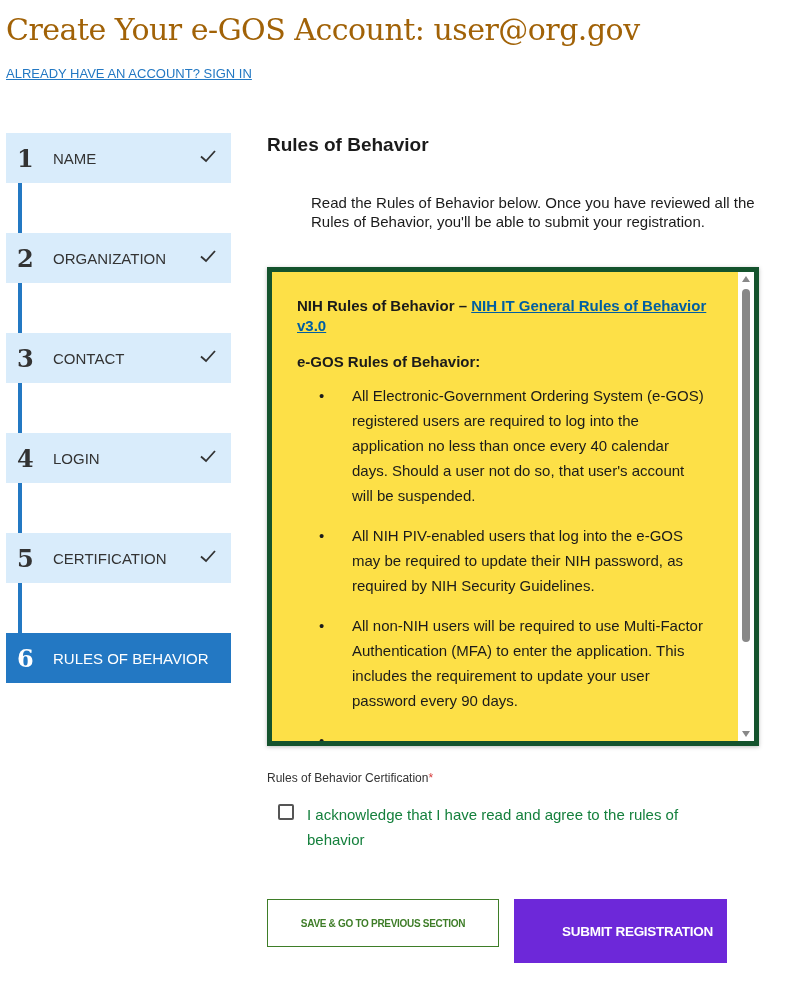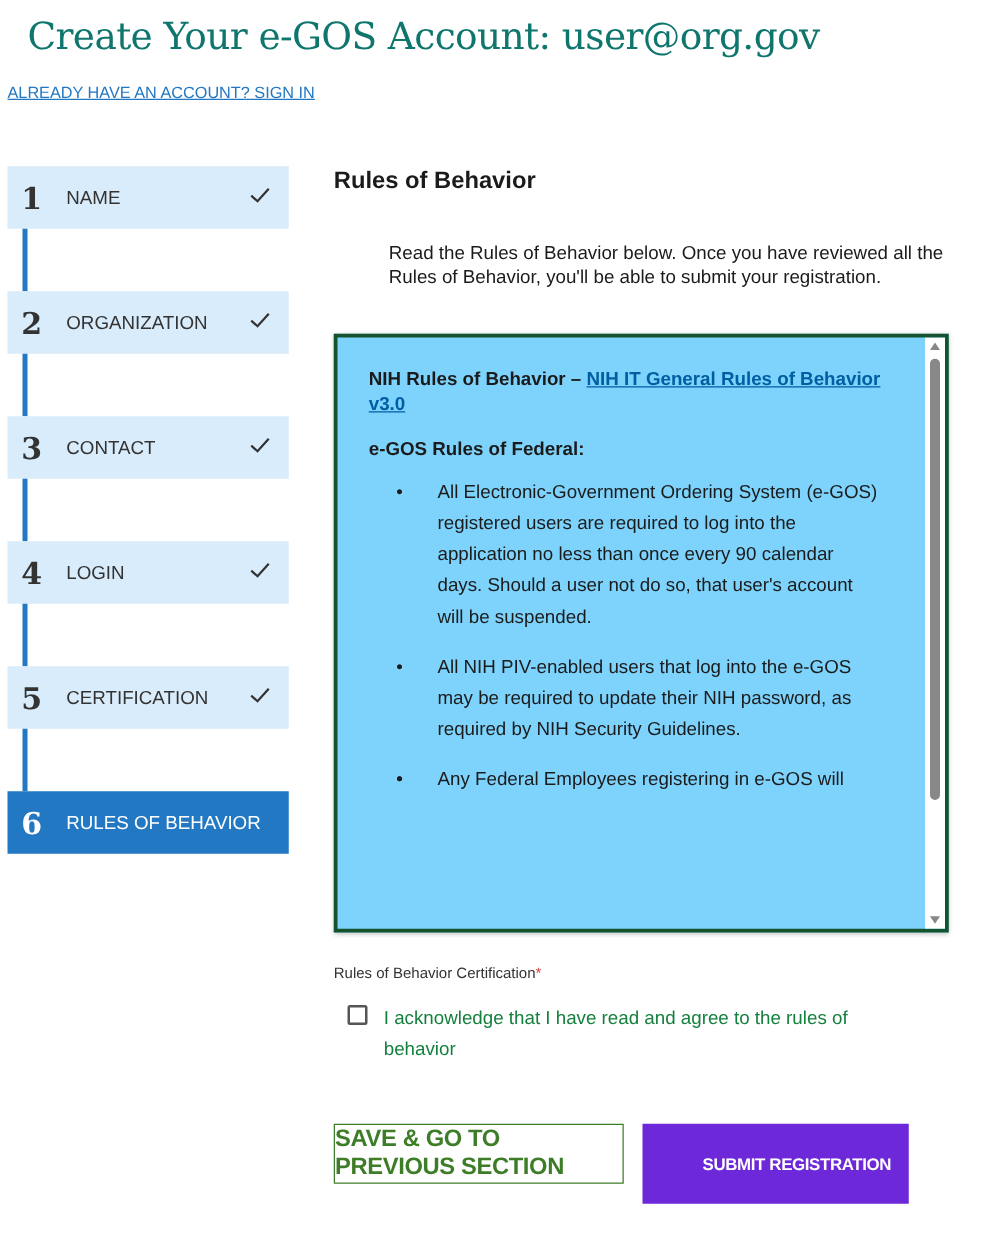--- a/index.html
+++ b/index.html
@@ -1,53 +1,53 @@
 <!DOCTYPE html>
 <html><head>
 <meta charset="utf-8">
 <style>
   html, body { margin:0; padding:0; background:#ffffff; }
   body { width:788px; height:988px; position:relative; overflow:hidden;
          font-family:"Liberation Sans", sans-serif; color:#1b1b1b; }
-  .title { position:absolute; left:22px; top:12px; margin:0;
+  .title { position:absolute; left:6px; top:12px; margin:0;
            font-family:"DejaVu Serif", serif; font-weight:normal; font-size:30px;
-           color:#0f766e; letter-spacing:-0.5px; white-space:nowrap; }
+           color:#a16207; letter-spacing:-0.5px; white-space:nowrap; }
   .signin { position:absolute; left:6px; top:66px; font-size:13px; color:#2378c3;
             text-decoration:underline; cursor:pointer; }
   .steps { position:absolute; left:6px; top:133px; width:225px; }
   .step { position:absolute; left:0; width:225px; height:50px; background:#d9ecfb;
           display:flex; align-items:center; box-sizing:border-box; padding-left:11px; cursor:pointer; }
   .step .num { font-family:"DejaVu Serif", serif; font-size:24px; font-weight:bold; color:#333; width:24px; }
   .step .lbl { font-size:15px; color:#333; margin-left:12px; }
   .step .chk { position:absolute; right:13px; top:13px; width:20px; height:20px; }
   .step.active { background:#2378c3; }
   .step.active .num, .step.active .lbl { color:#fff; }
   .connector { position:absolute; left:12px; width:4px; height:50px; background:#2378c3; }
   .section-title { position:absolute; left:267px; top:134px; margin:0; font-size:19px; font-weight:bold; color:#1b1b1b; }
   .intro { position:absolute; left:267px; top:193px; width:480px; font-size:15px; line-height:19px; color:#1b1b1b;margin-left:44px; }
   .rules-box { position:absolute; left:267px; top:267px; width:492px; height:479px;
-               border:3px solid #14532d; box-shadow:0 1px 4px rgba(0,0,0,0.25); background:#7dd3fc; overflow:hidden; box-sizing:border-box; }
+               border:5px solid #14532d; box-shadow:0 1px 4px rgba(0,0,0,0.25); background:#fde047; overflow:hidden; box-sizing:border-box; }
   .rules-content { position:absolute; left:25px; top:24px; width:410px; }
   .rb-head { font-size:15px; font-weight:bold; line-height:20px; margin:0 0 17px 0; }
   .rb-head a { color:#005ea2; text-decoration:underline; }
   .rb-sub { font-size:15px; font-weight:bold; margin:0 0 13px 0; }
   .rb-list { list-style:none; margin:0; padding:0; }
   .rb-list li { position:relative; padding-left:55px; font-size:15px; line-height:25px; margin-bottom:15px; color:#1b1b1b; }
   .rb-list li .bullet { position:absolute; left:22px; top:0; }
   .scrollbar { position:absolute; right:0; top:0; width:16px; height:100%; background:#fff; }
   .sb-up, .sb-down { position:absolute; left:4px; width:0; height:0; border-left:4px solid transparent; border-right:4px solid transparent; }
   .sb-up { top:4px; border-bottom:6px solid #888; }
   .sb-down { bottom:4px; border-top:6px solid #888; }
   .sb-thumb { position:absolute; left:4px; top:17px; width:8px; height:353px; background:#888; border-radius:4px; }
   .cert-label { position:absolute; left:267px; top:771px; font-size:12px; color:#333; }
   .cert-label .req { color:#d63e3e; }
   .checkbox { position:absolute; left:278px; top:804px; width:16px; height:16px; border:2px solid #555; border-radius:2px; background:#fff; box-sizing:border-box; cursor:pointer; }
   .check-text { position:absolute; left:307px; top:802px; width:420px; font-size:15px; line-height:25px; color:#15803d; }
   .btn-prev { position:absolute; left:267px; top:899px; width:232px; height:48px; border:1px solid #3e7d28; background:#fff;
-              color:#3e7d28; font-size:19px; font-weight:bold; display:flex; align-items:center; justify-content:center; box-sizing:border-box; cursor:pointer; letter-spacing:-0.3px; }
+              color:#3e7d28; font-size:10px; font-weight:bold; display:flex; align-items:center; justify-content:center; box-sizing:border-box; cursor:pointer; letter-spacing:-0.3px; }
   .btn-submit { position:absolute; left:514px; top:899px; width:179px; height:64px; background:#6d28d9; color:#fff;
                 font-size:13.5px; font-weight:bold; display:flex; align-items:center; justify-content:center; cursor:pointer; letter-spacing:-0.3px;padding-left:34px; }
 </style>
 </head>
 <body>
 
 <h1 class="title">Create Your e-GOS Account: user@org.gov</h1>
 <a class="signin">ALREADY HAVE AN ACCOUNT? SIGN IN</a>
 
 <div class="steps">
@@ -96,26 +96,26 @@
     <span class="lbl">RULES OF BEHAVIOR</span>
   </div>
 </div>
 
 <h2 class="section-title">Rules of Behavior</h2>
 <div class="intro">Read the Rules of Behavior below. Once you have reviewed all the Rules of Behavior, you'll be able to submit your registration.</div>
 
 <div class="rules-box">
   <div class="rules-content">
     <p class="rb-head"><span>NIH Rules of Behavior – </span><a>NIH IT General Rules of Behavior v3.0</a></p>
-    <p class="rb-sub">e-GOS Rules of Federal:</p>
+    <p class="rb-sub">e-GOS Rules of Behavior:</p>
     <ul class="rb-list">
-      <li><span class="bullet">•</span><span>All Electronic-Government Ordering System (e-GOS) registered users are required to log into the application no less than once every 90 calendar days. Should a user not do so, that user's account will be suspended.</span></li>
+      <li><span class="bullet">•</span><span>All Electronic-Government Ordering System (e-GOS) registered users are required to log into the application no less than once every 40 calendar days. Should a user not do so, that user's account will be suspended.</span></li>
       <li><span class="bullet">•</span><span>All NIH PIV-enabled users that log into the e-GOS may be required to update their NIH password, as required by NIH Security Guidelines.</span></li>
+      <li><span class="bullet">•</span><span>All non-NIH users will be required to use Multi-Factor Authentication (MFA) to enter the application. This includes the requirement to update your user password every 90 days.</span></li>
       <li><span class="bullet">•</span></li>
-      <li><span class="bullet">•</span><span>Any Federal Employees registering in e-GOS will</span></li>
     </ul>
   </div>
   <div class="scrollbar">
     <div class="sb-up"></div>
     <div class="sb-thumb"></div>
     <div class="sb-down"></div>
   </div>
 </div>
 
 <div class="cert-label"><span>Rules of Behavior Certification</span><span class="req">*</span></div>

